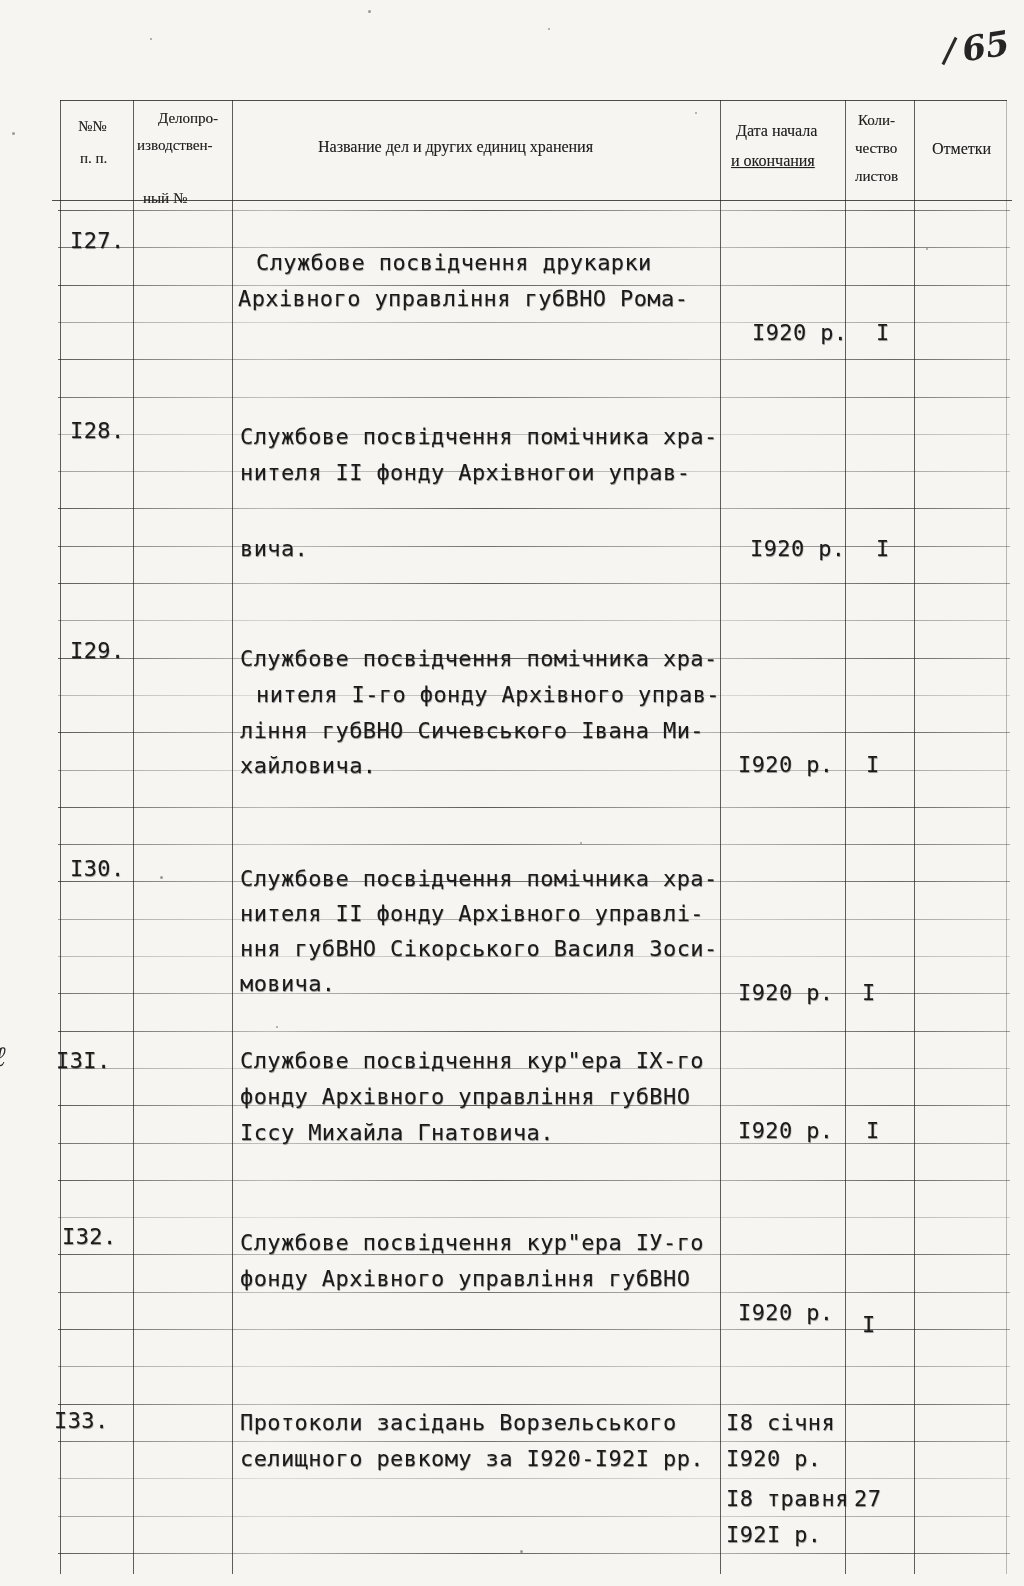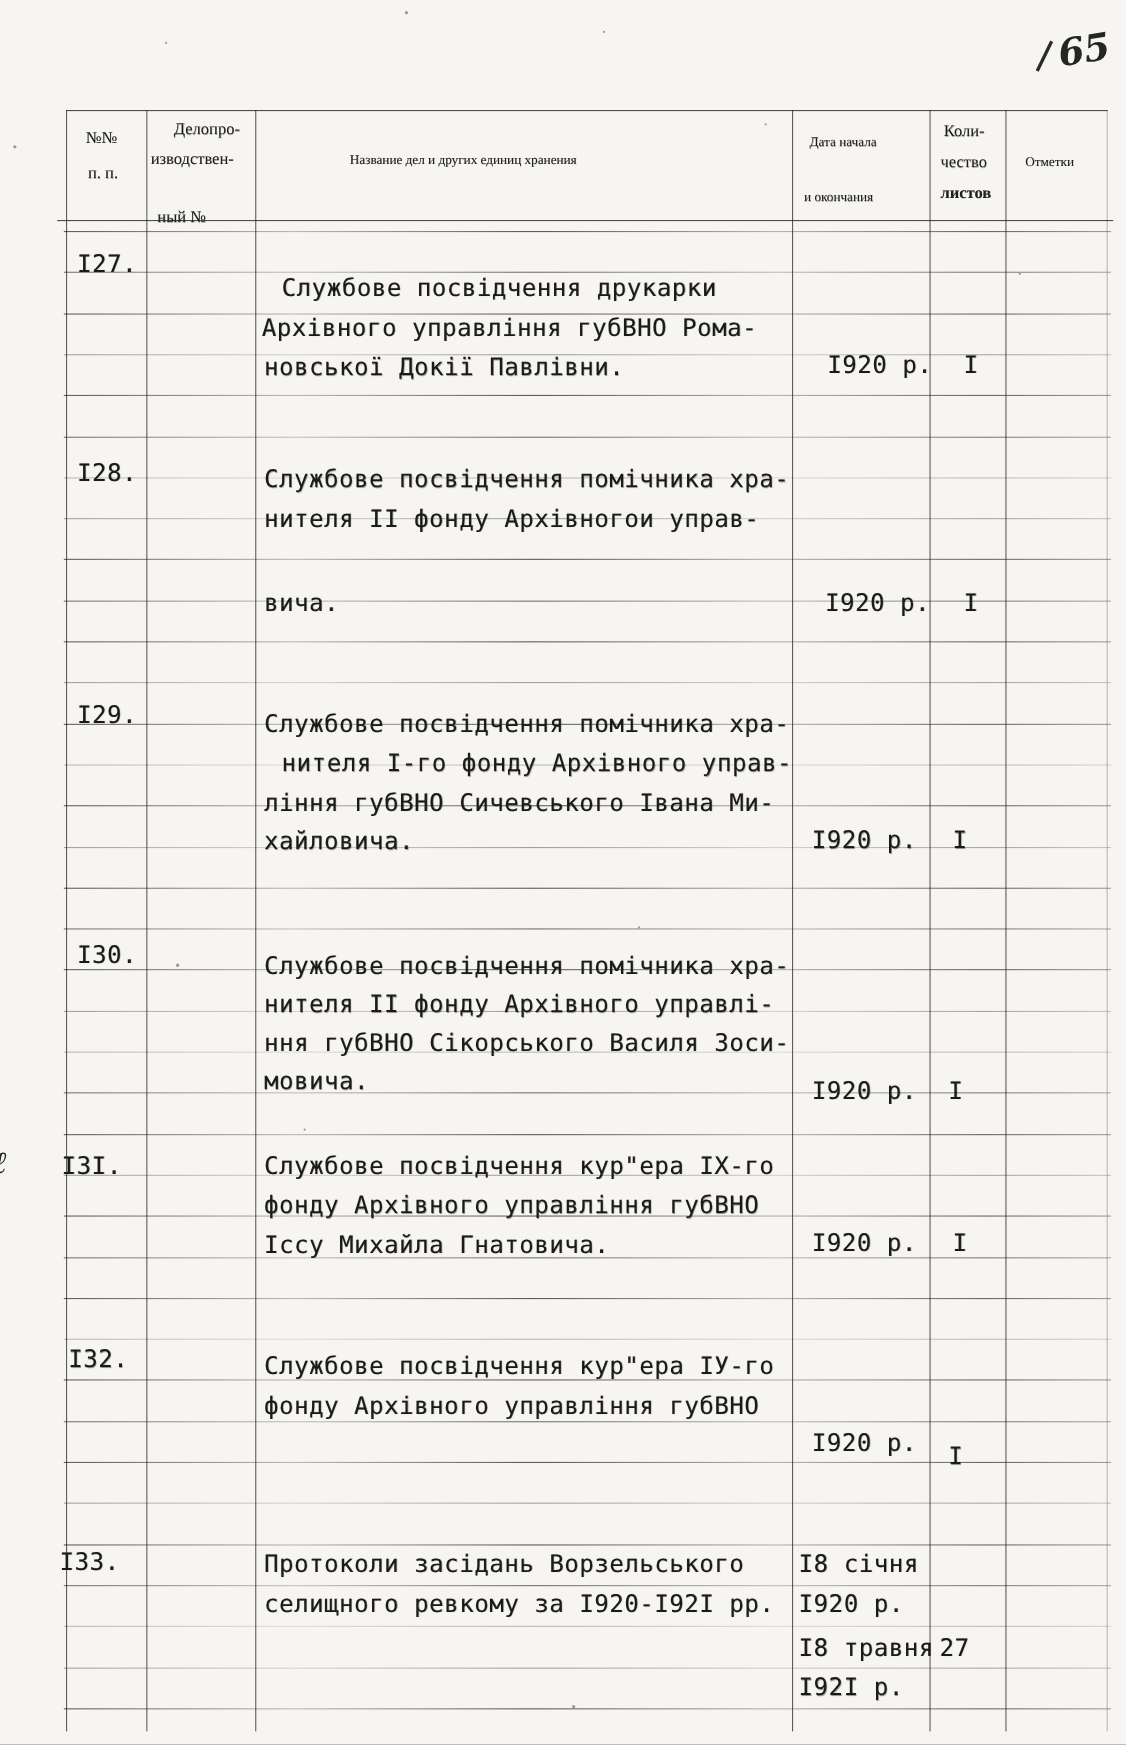--- a/index.html
+++ b/index.html
@@ -28,21 +28,21 @@
   .t {
     position:absolute; white-space:nowrap;
     font-family:"DejaVu Sans Mono", monospace;
     font-size:22px; line-height:26px; letter-spacing:.4px;
     color:#1a1a1a; text-shadow:.5px .5px .7px rgba(25,25,25,.45);
   }
   
   .h {
     position:absolute; white-space:nowrap;
     font-family:"Liberation Serif", serif;
-    font-size:12px; color:#202020; text-shadow:.3px .3px .5px rgba(30,30,30,.35);
+    font-size:16px; color:#202020; text-shadow:.3px .3px .5px rgba(30,30,30,.35);
   }
   .h.small { font-size:15px; }
   .hand {
     position:absolute; font-family:"DejaVu Serif", serif; font-style:italic;
     color:#252525;
   }
   .speck { position:absolute; background:rgba(20,20,20,.4); border-radius:50%; }
 </style>
 </head>
 <body>
@@ -105,30 +105,29 @@
       <div class="rule" style="top: 1552.8px;"></div>
     </div>
 
   <span class="h small" style="left:78px;  top:118px;">№№</span>
   <span class="h small" style="left:80px;  top:150px;">п. п.</span>
   <span class="h small" style="left:141px; top:110px;margin-left:17px;">Делопро-</span>
   <span class="h small" style="left:137px; top:137px;">изводствен-</span>
   <span class="h small" style="left:143px; top:164px;margin-top:26px;">ный №</span>
   <span class="h" style="left:318px; top:138px;">Название дел и других единиц хранения</span>
   <span class="h" style="left:736px; top:122px;">Дата начала</span>
-  <span class="h" style="left:731px; top:172px;">и окончания</span>
+  <span class="h" style="left:731px; top:152px;text-decoration:underline;">и окончания</span>
   <span class="h small" style="left:858px; top:112px;">Коли-</span>
   <span class="h small" style="left:855px; top:140px;">чество</span>
-  <span class="h small" style="left:855px; top:168px;font-weight:bold;">листов</span>
+  <span class="h small" style="left:855px; top:168px;">листов</span>
   <span class="h" style="left:932px; top:140px;">Отметки</span>
 
   <span class="t" style="left:70px;  top:228px;">І27.</span>
   <span class="t" style="left:238px; top:286px;">Архівного управління губВНО Рома-</span>
   <span class="t" style="left:256px; top:250px;">Службове посвідчення друкарки</span>
-  <span class="t" style="left:240px; top:322px;">новської Докії Павлівни.</span>
   <span class="t" style="left:752px; top:320px;">І920 р.</span>
   <span class="t" style="left:876px; top:320px;">І</span>
 
   <span class="t" style="left:70px;  top:418px;">І28.</span>
   <span class="t" style="left:240px; top:424px;">Службове посвідчення помічника хра-</span>
   <span class="t" style="left:240px; top:460px;">нителя ІІ фонду Архівногои управ-</span>
   <span class="t" style="left:240px; top:536px;">вича.</span>
   <span class="t" style="left:750px; top:536px;">І920 р.</span>
   <span class="t" style="left:876px; top:536px;">І</span>
 

